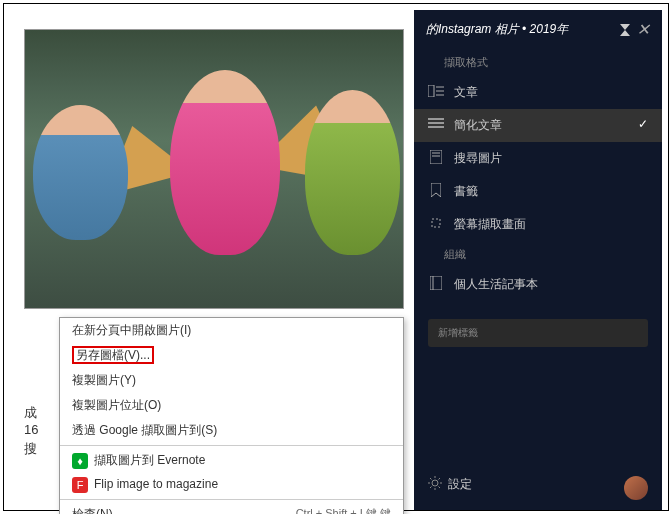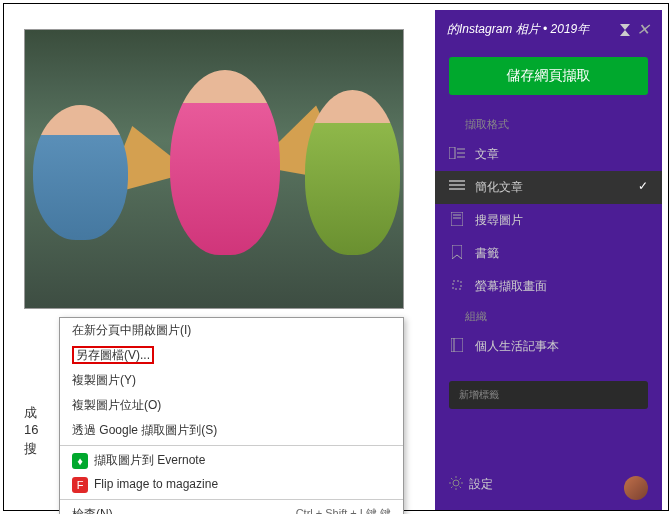--- a/index.html
+++ b/index.html
@@ -17,21 +17,21 @@
 .info-text{position:absolute;left:20px;font-size:13px;color:#333}
 .t1{top:400px}.t2{top:418px}.t3{top:436px}
 .ctx{position:absolute;left:55px;top:313px;width:345px;background:#fff;border:1px solid #999;box-shadow:2px 2px 6px rgba(0,0,0,0.25);font-size:12px;color:#333}
 .ctx-item{padding:4px 12px;cursor:pointer}
 .ctx-sep{height:1px;background:#ccc;margin:2px 0}
 .ctx-sel{position:relative}
 .ctx-sel span{border:2px solid #d00;padding:0 2px}
 .ctx-icon{display:inline-flex;width:16px;height:16px;vertical-align:middle;margin-right:6px;align-items:center;justify-content:center;font-size:11px;color:#fff;border-radius:3px}
 .ev{background:#00a82d}.fb{background:#e12828}
 .ctx-short{float:right;color:#666;font-size:11px}
-.panel{position:absolute;right:6px;top:6px;width:227px;height:500px;background:#4c1d95;color:#ccc;font-size:12px}
+.panel{position:absolute;right:6px;top:6px;width:248px;height:500px;background:#0f172a;color:#ccc;font-size:12px}
 .phead{display:flex;align-items:center;padding:10px 12px;color:#fff;font-style:italic}
 .phead-t{flex:1}
 .hglass{width:12px;height:14px;margin:0 6px;display:inline-block}
 .close{cursor:pointer;font-size:16px;color:#aaa}
 .save-btn{margin:8px 14px 16px;padding:10px;background:#00a82d;color:#fff;text-align:center;border-radius:3px;cursor:pointer;font-size:14px}
 .psec{padding:6px 30px;color:#888;font-size:11px}
 .popt{display:flex;align-items:flex-start;padding:8px 14px;cursor:pointer;color:#ccc}
 .popt.sel{background:#333}
 .popt-ic{width:16px;height:14px;margin-right:10px;display:inline-flex;align-items:center;justify-content:center}
 .chk{margin-left:auto;color:#fff}
@@ -75,21 +75,20 @@
 <div class="panel">
   <div class="phead">
     <span class="phead-t">的Instagram 相片 • 2019年</span>
     <span class="hglass">
           <svg width="12" height="14" viewBox="0 0 12 14">
             <path d="M1 1h10L6 7l5 6H1l5-6z" fill="#ccc"></path>
           </svg>
         </span>
     <span class="close">✕</span>
   </div>
-  <div class="save-btn">儲存網頁擷取</div>
   <div class="psec">擷取格式</div>
 
   <div class="popt">
     <span class="popt-ic">
           <svg width="16" height="12" viewBox="0 0 16 12">
             <rect x="0" y="0" width="6" height="12" fill="none" stroke="#aaa"></rect>
             <line x1="8" y1="2" x2="16" y2="2" stroke="#aaa"></line>
             <line x1="8" y1="6" x2="16" y2="6" stroke="#aaa"></line>
             <line x1="8" y1="10" x2="16" y2="10" stroke="#aaa"></line>
           </svg>

